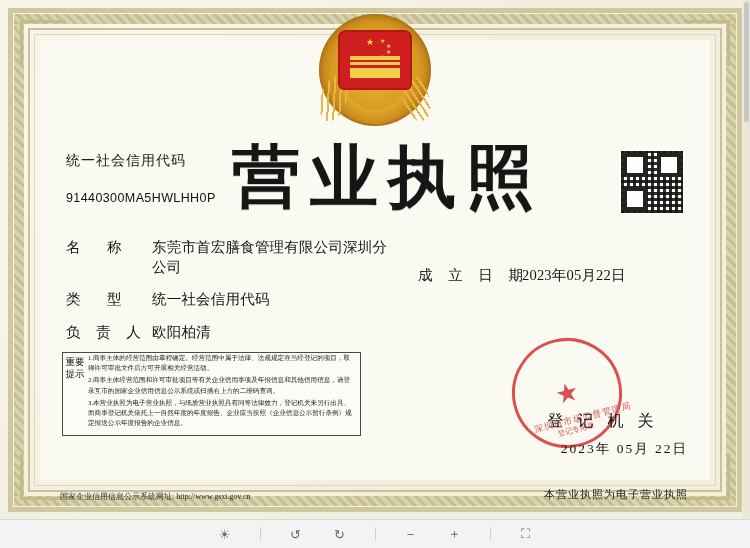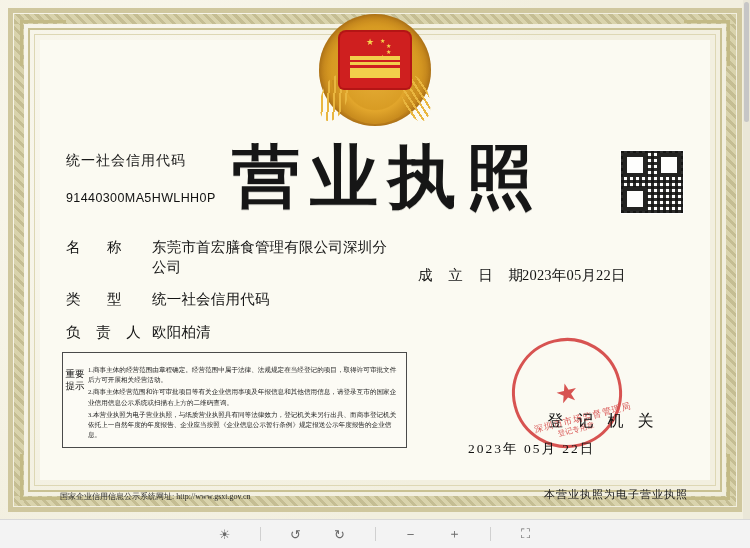--- a/index.html
+++ b/index.html
@@ -254,26 +254,26 @@
     flex: 1 1 auto;
     letter-spacing: .2px;
     line-height: 1.35;
   }
 
   
   .notice {
     position: absolute;
     left: 62px;
     top: 352px;
-    width: 345px;
+    width: 299px;
     min-height: 78px;
     border: 1px solid #4a4a4a;
     display: flex;
     box-sizing: border-box;
-    padding: 12px 4px 4px 2px;
+    padding: 0 4px 4px 2px;
     background: rgba(255,255,255,.25);
   }
   .notice-title {
     flex: 0 0 20px;
     font-family: "Liberation Serif", serif;
     font-size: 9.5px;
     line-height: 1.25;
     text-align: center;
     color: #111;
     padding-top: 4px;
@@ -344,21 +344,21 @@
     font-family: "Liberation Serif", serif;
     font-size: 16px;
     letter-spacing: 5px;
     color: #121212;
   }
   .authority-date {
     position: absolute;
     right: 62px;
     bottom: 62px;
     width: 220px;
-    text-align: left;
+    text-align: right;
     font-family: "Liberation Serif", serif;
     font-size: 13.5px;
     letter-spacing: 2px;
     color: #121212;
   }
 
   .foot-left {
     position: absolute;
     left: 60px;
     bottom: 18px;

